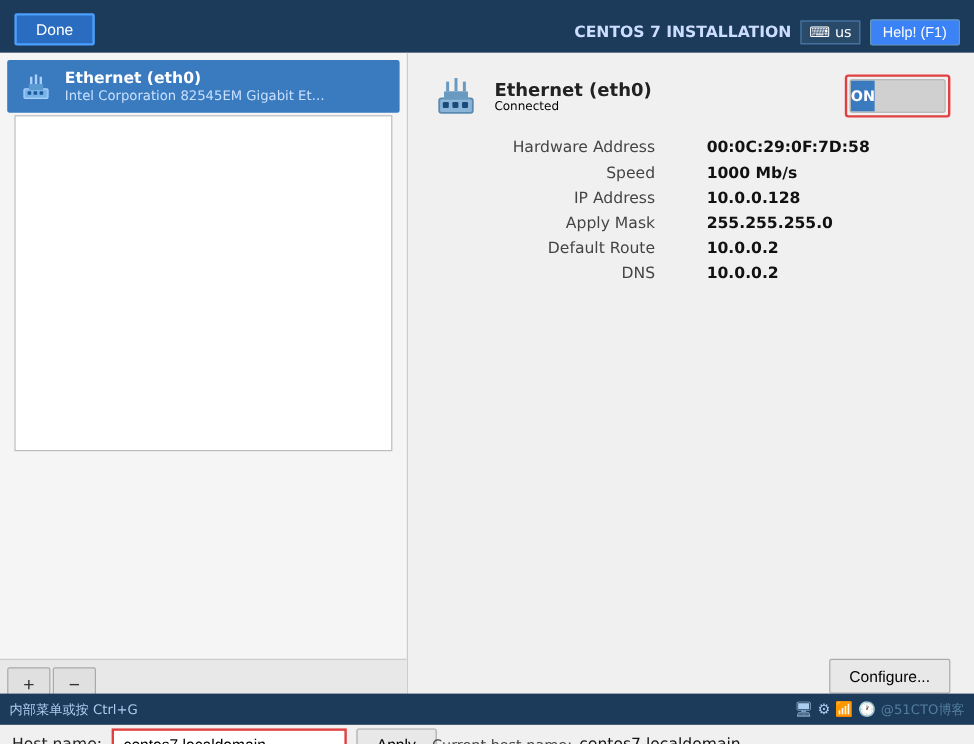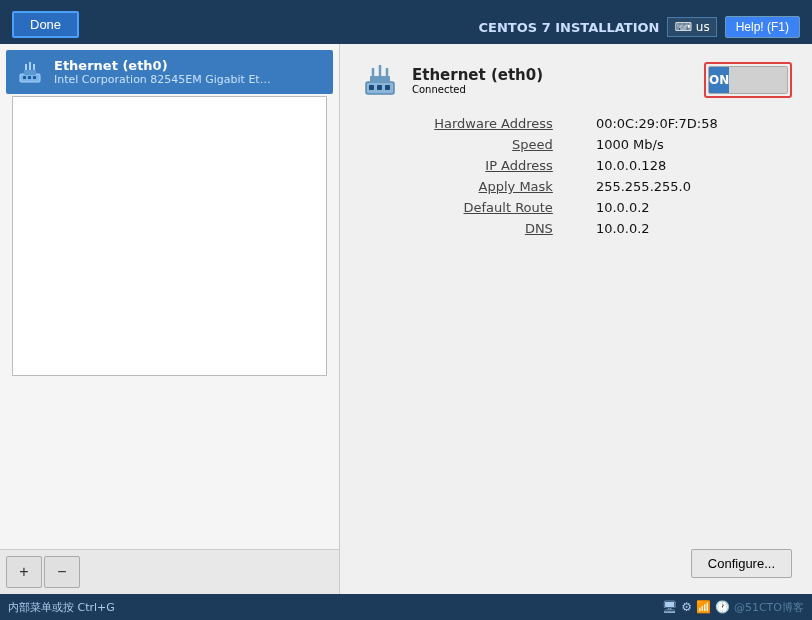--- a/index.html
+++ b/index.html
@@ -245,26 +245,25 @@
     .details-grid {
       display: grid;
       grid-template-columns: auto auto;
       gap: 6px 12px;
       margin-bottom: auto;
     }
     .detail-label {
       text-align: right;
       color: #444;
       font-size: 13px;
-      text-decoration: underline;
     }
     .detail-value {
       color: #111;
       font-size: 13px;
-      font-weight: 400;
+      font-weight: 700;
       margin-left: 31px;
     }
 
     .right-bottom {
       display: flex;
       justify-content: flex-end;
       align-items: flex-end;
       margin-top: 18px;
     }
     .configure-button {
@@ -304,21 +303,21 @@
       flex: 1;
       display: flex;
       align-items: center;
       gap: 6px;
       padding: 0 20px;
     }
 
     
     .statusbar {
       position: absolute;
-      bottom: 0;
+      bottom: 16px;
       left: 0;
       right: 0;
       height: 26px;
       background: #1c3a5a;
       display: flex;
       align-items: center;
       padding: 0 8px;
       gap: 4px;
     }
     .statusbar-text {

